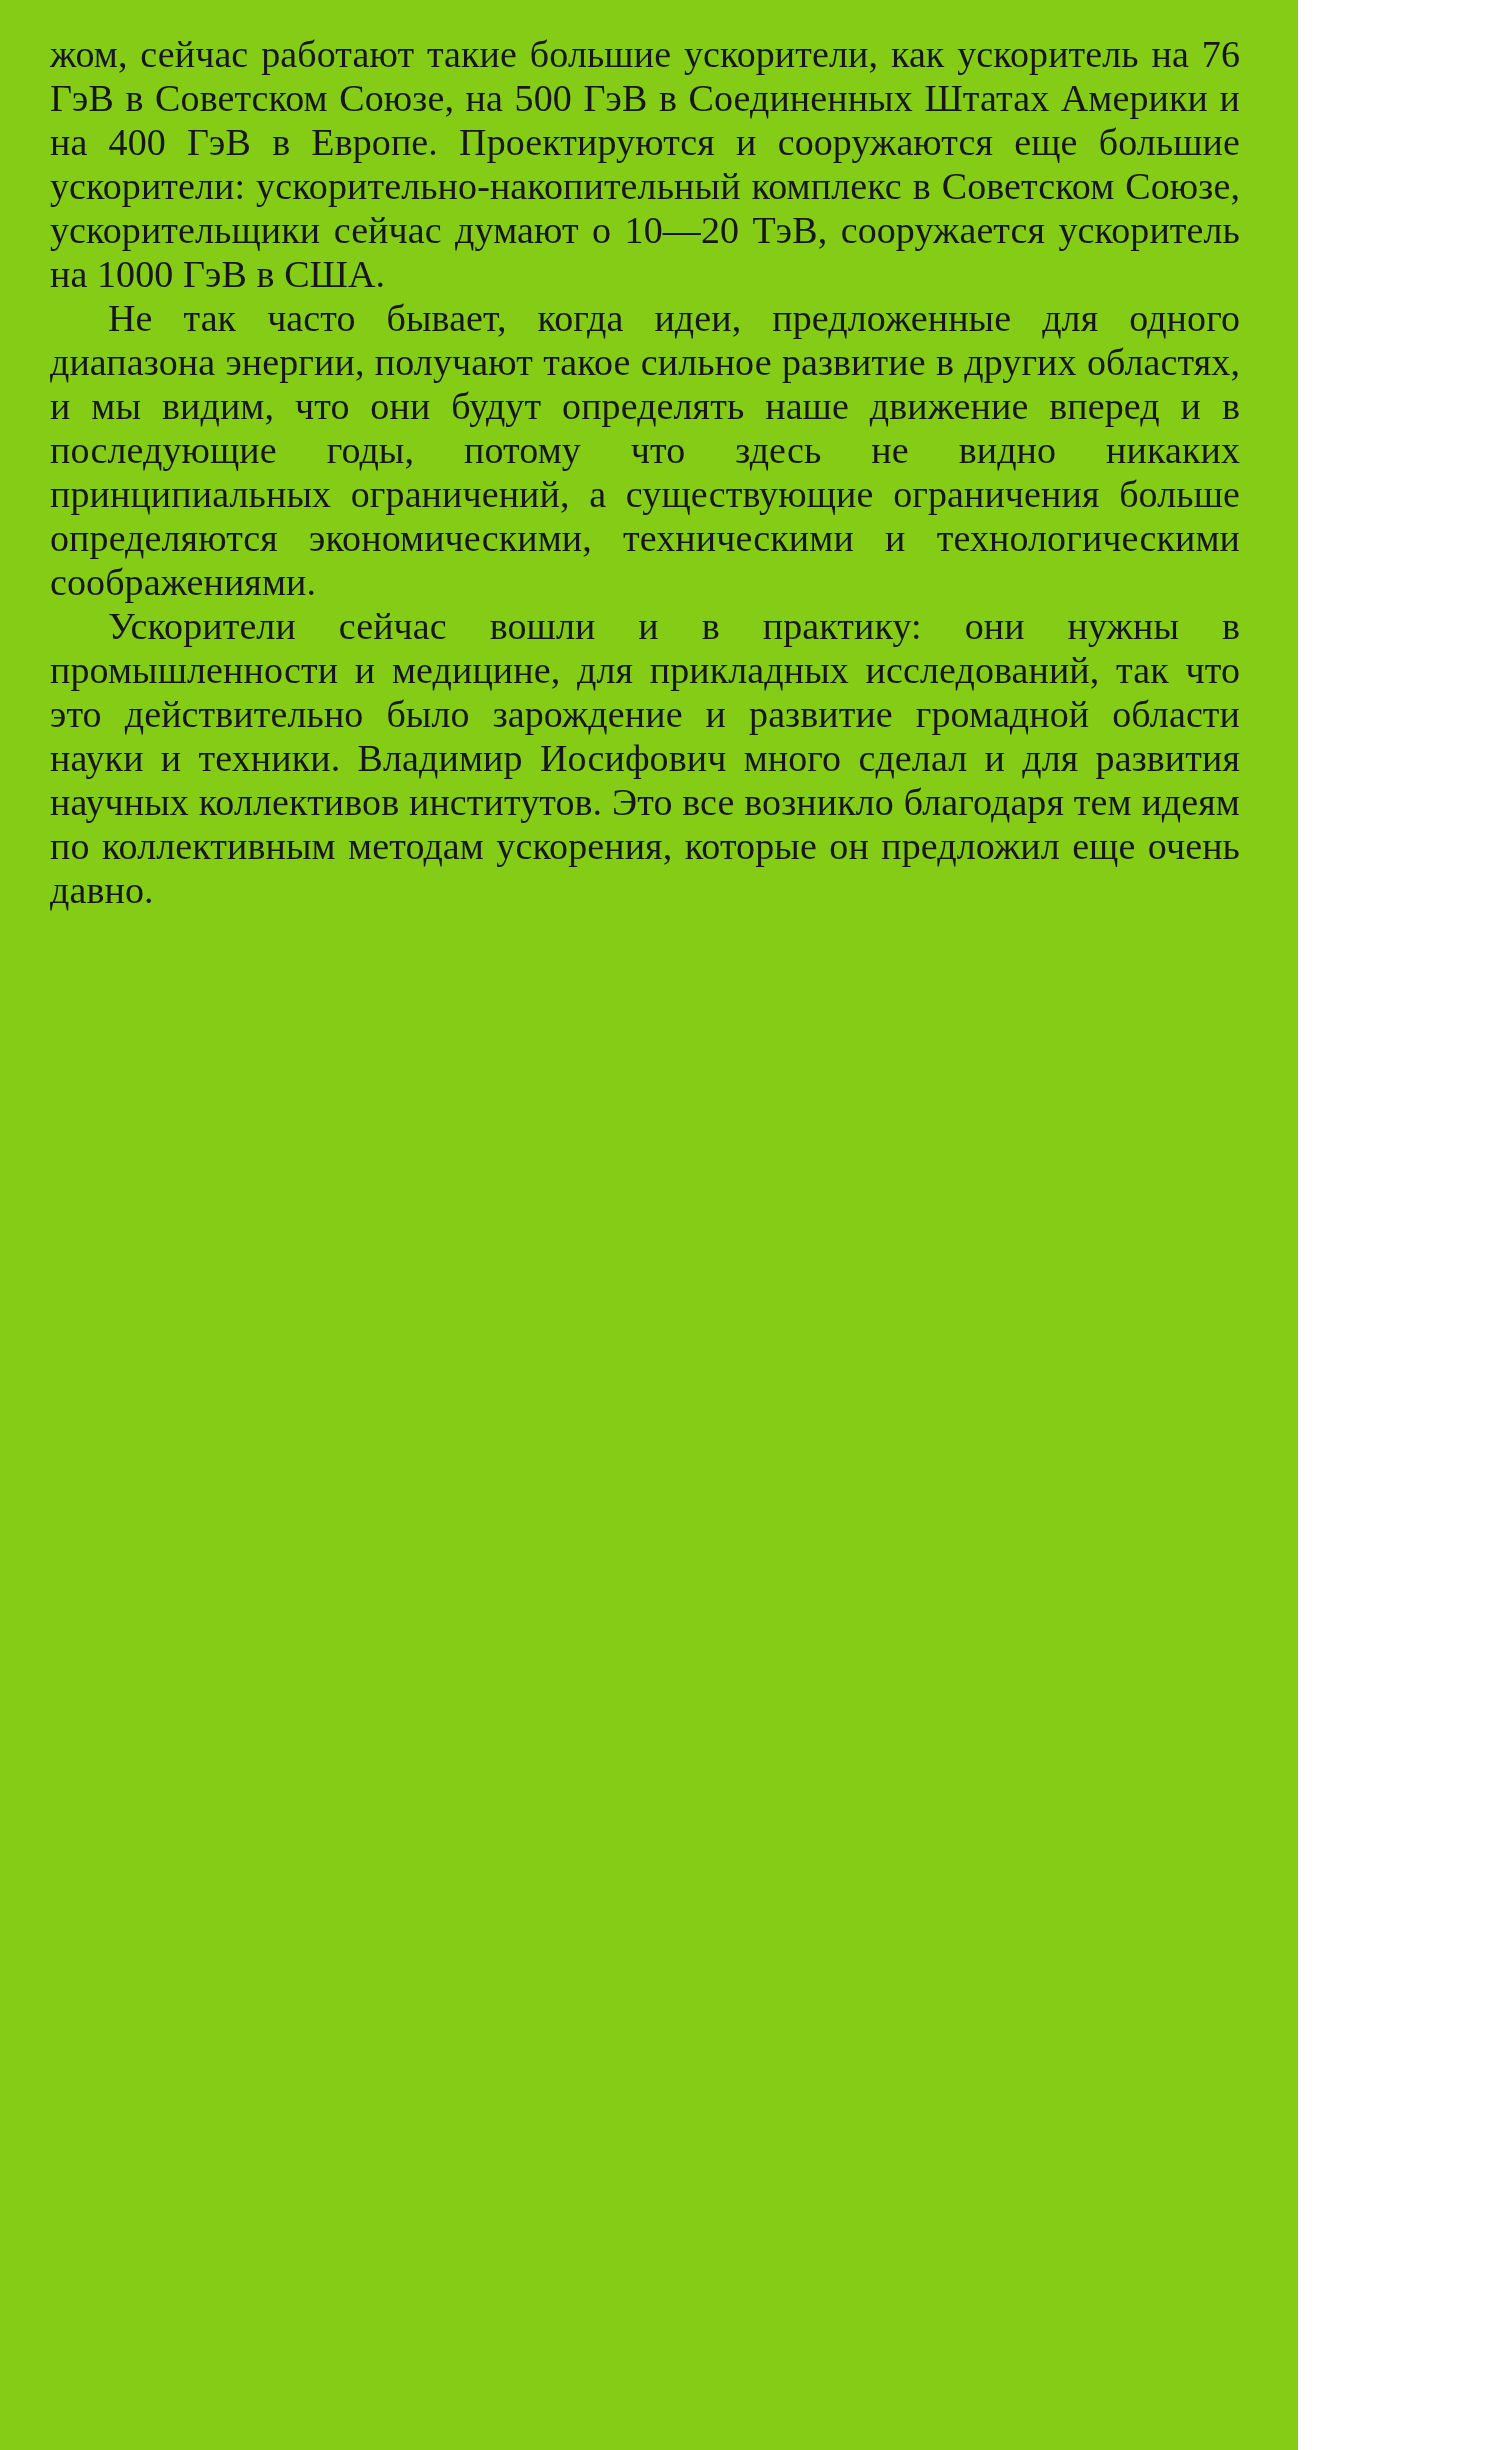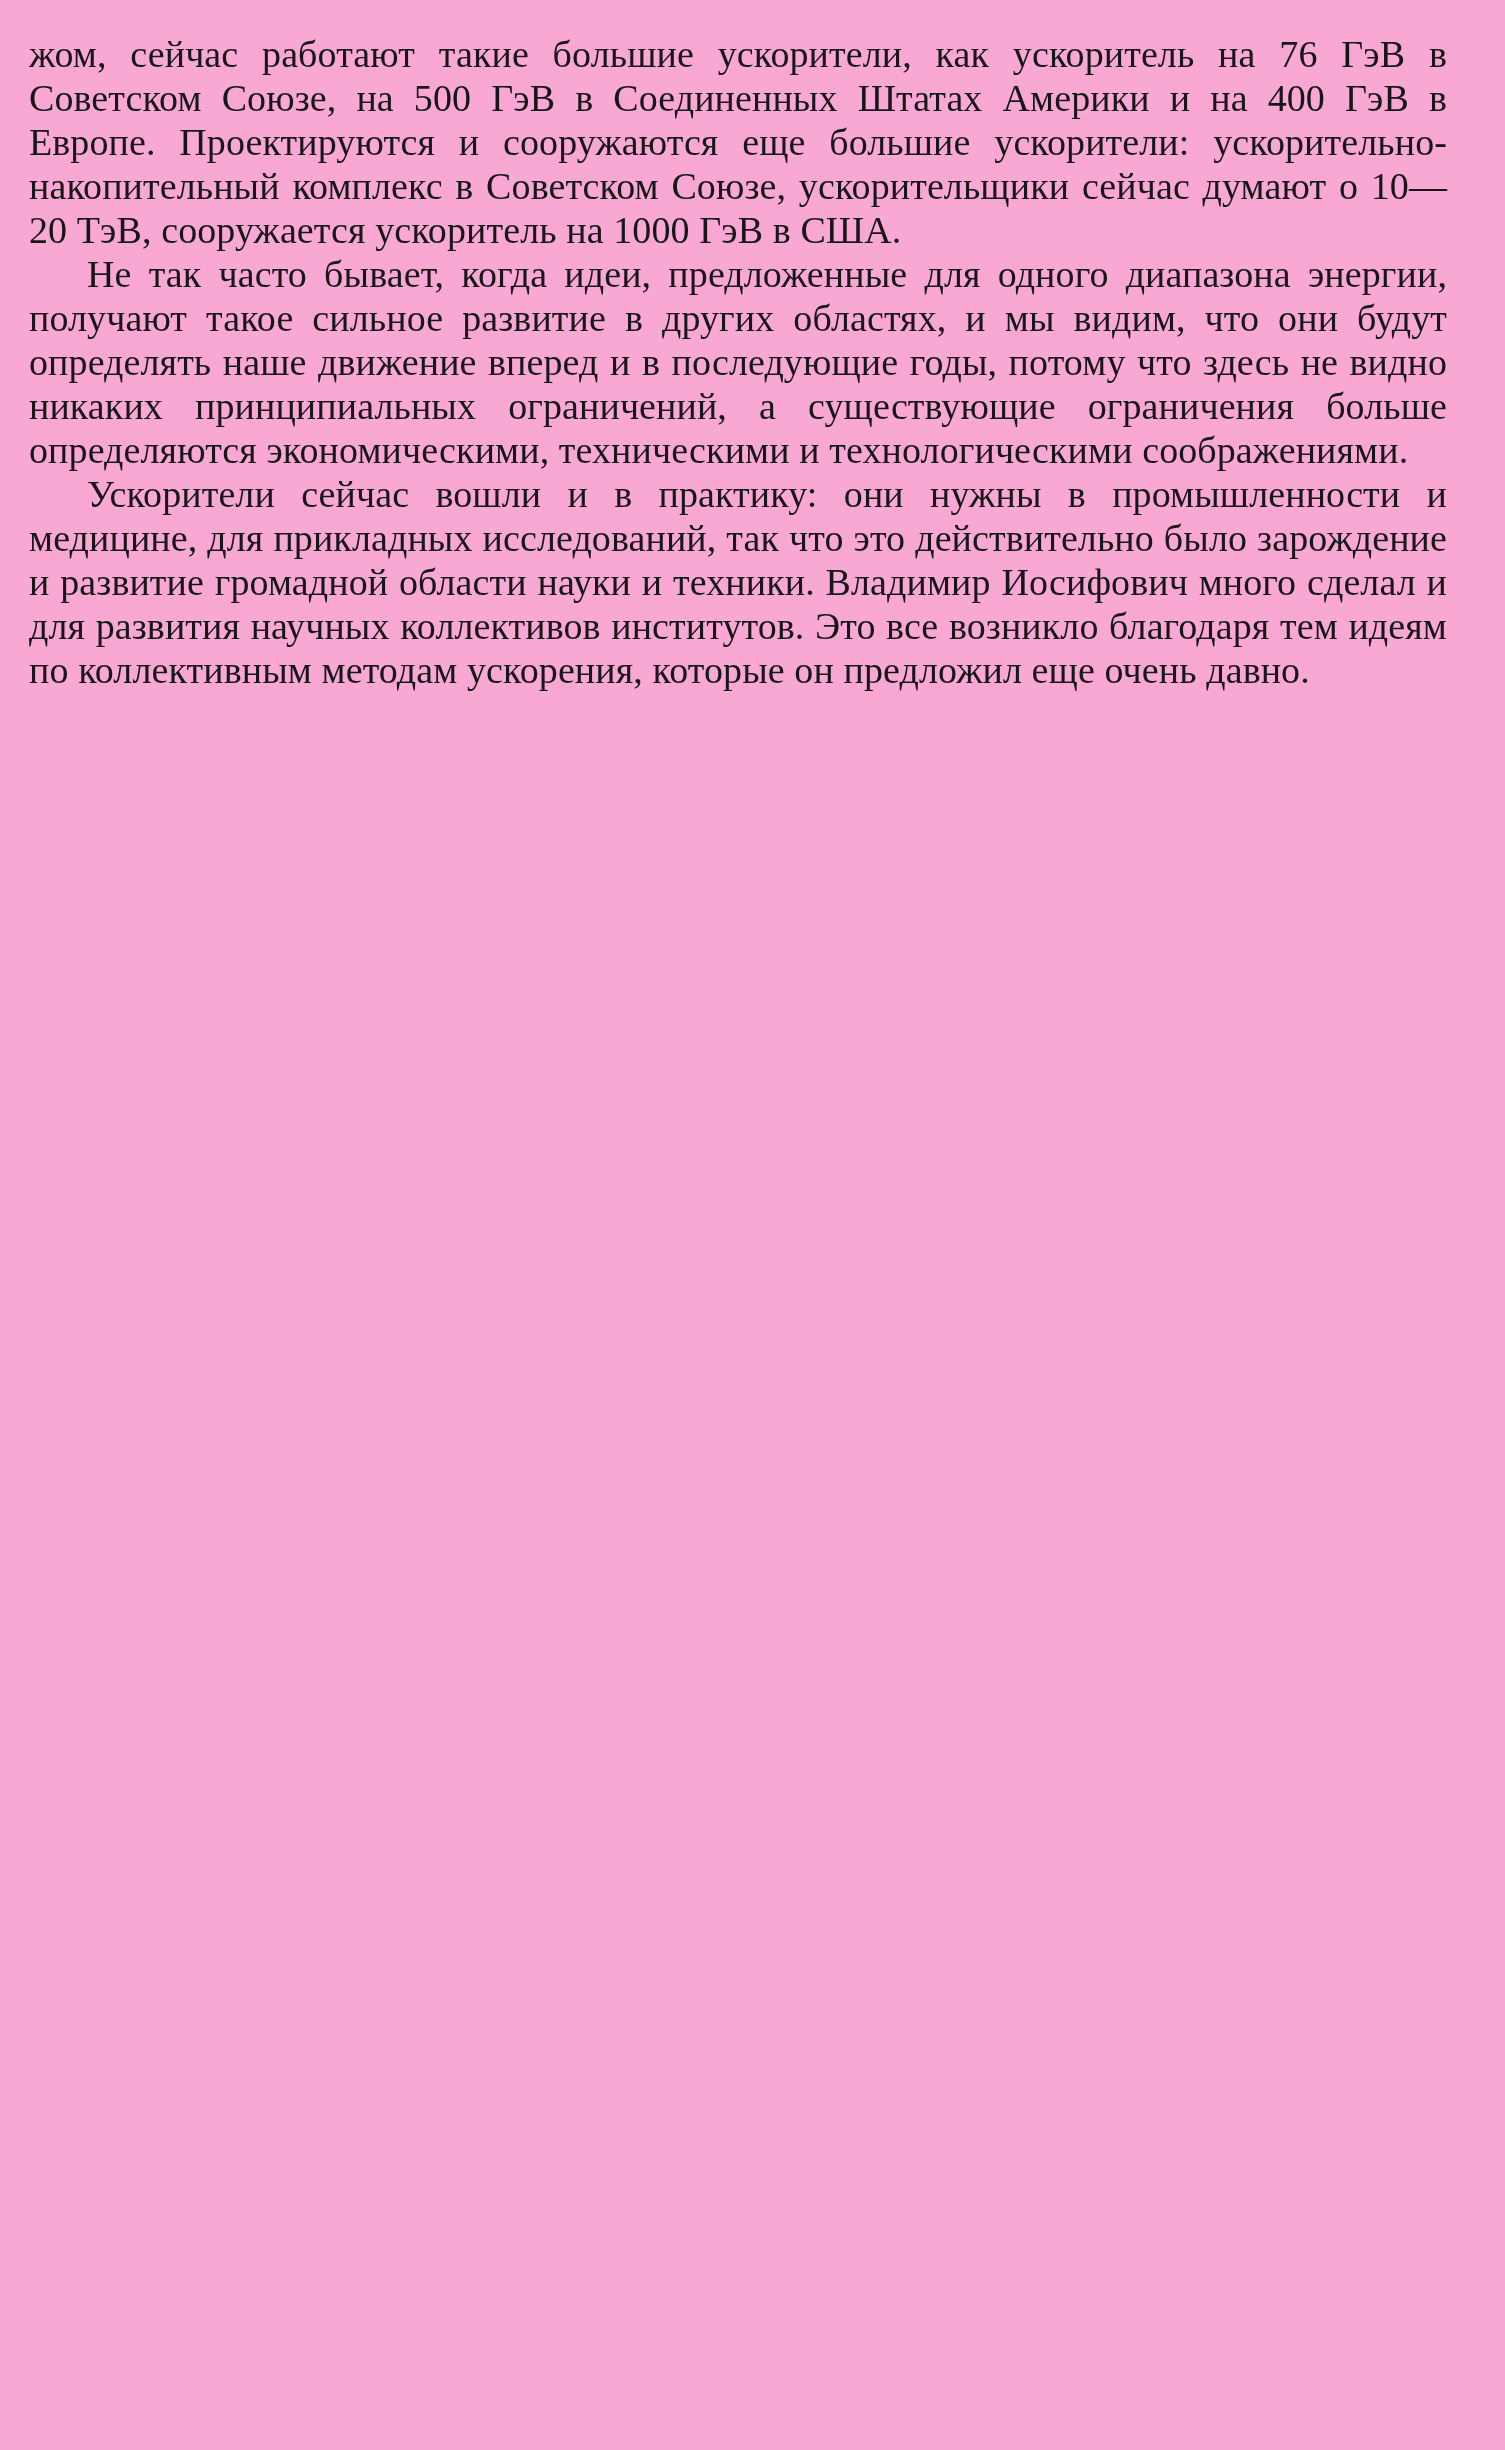--- a/index.html
+++ b/index.html
@@ -1,26 +1,26 @@
 <!DOCTYPE html>
 <html lang="ru" style="font-size:15px"><head>
 <meta charset="utf-8">
 <style>
   html, body {
     margin: 0;
     padding: 0;
     background: #ffffff;
   }
   .page {
-    width: 1505px;
+    width: 1298px;
     min-height: 2450px;
-    background: #f9a8d4;
+    background: #84cc16;
     position: relative;
     box-sizing: border-box;
-    padding: 32px 58px 0 29px;
+    padding: 32px 58px 0 50px;
     font-family: "Liberation Serif", serif;
   }
   .body-text {
     color: #17171a;
     font-size: 38px;
     line-height: 1.158;
     text-align: justify;
     text-justify: inter-word;
     letter-spacing: 0.1px;
     font-weight: 400;

